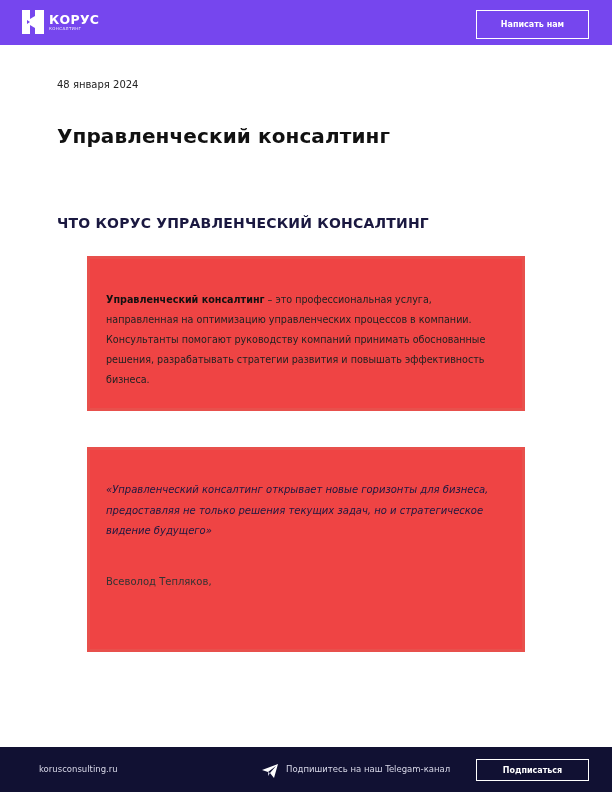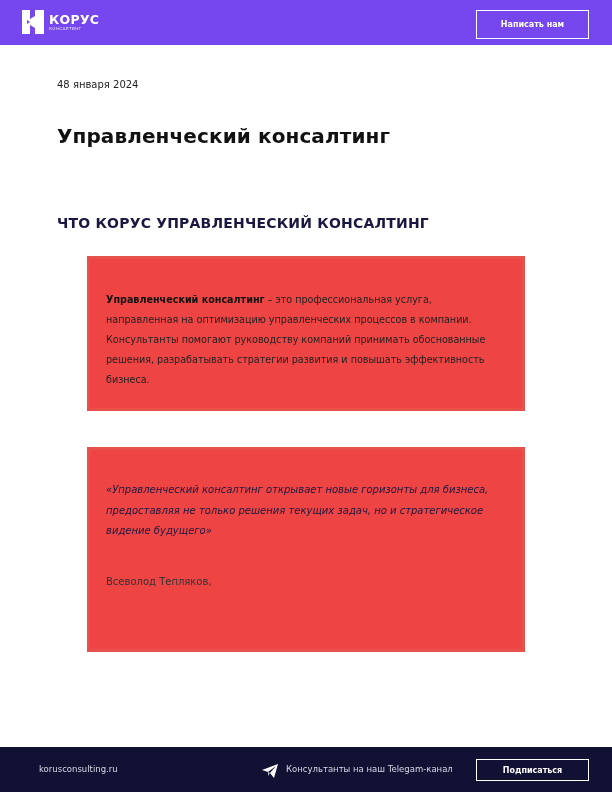--- a/index.html
+++ b/index.html
@@ -90,15 +90,15 @@
 </div>
 
 <div class="footer">
   <a class="footer-site">korusconsulting.ru</a>
   <span class="tg-icon">
     <svg width="16" height="14" viewBox="0 0 16 14">
       <polygon points="0,6 16,0 12,14 8,9 14,2 6,8" fill="#ffffff"></polygon>
       <polygon points="6,8 8,9 6,12" fill="#c8c8d8"></polygon>
     </svg>
   </span>
-  <span class="footer-sub">Консультанты на наш Telegam-канал</span>
+  <span class="footer-sub">Подпишитесь на наш Telegam-канал</span>
   <button class="footer-btn">Подписаться</button>
 </div>
 
 </body></html>

